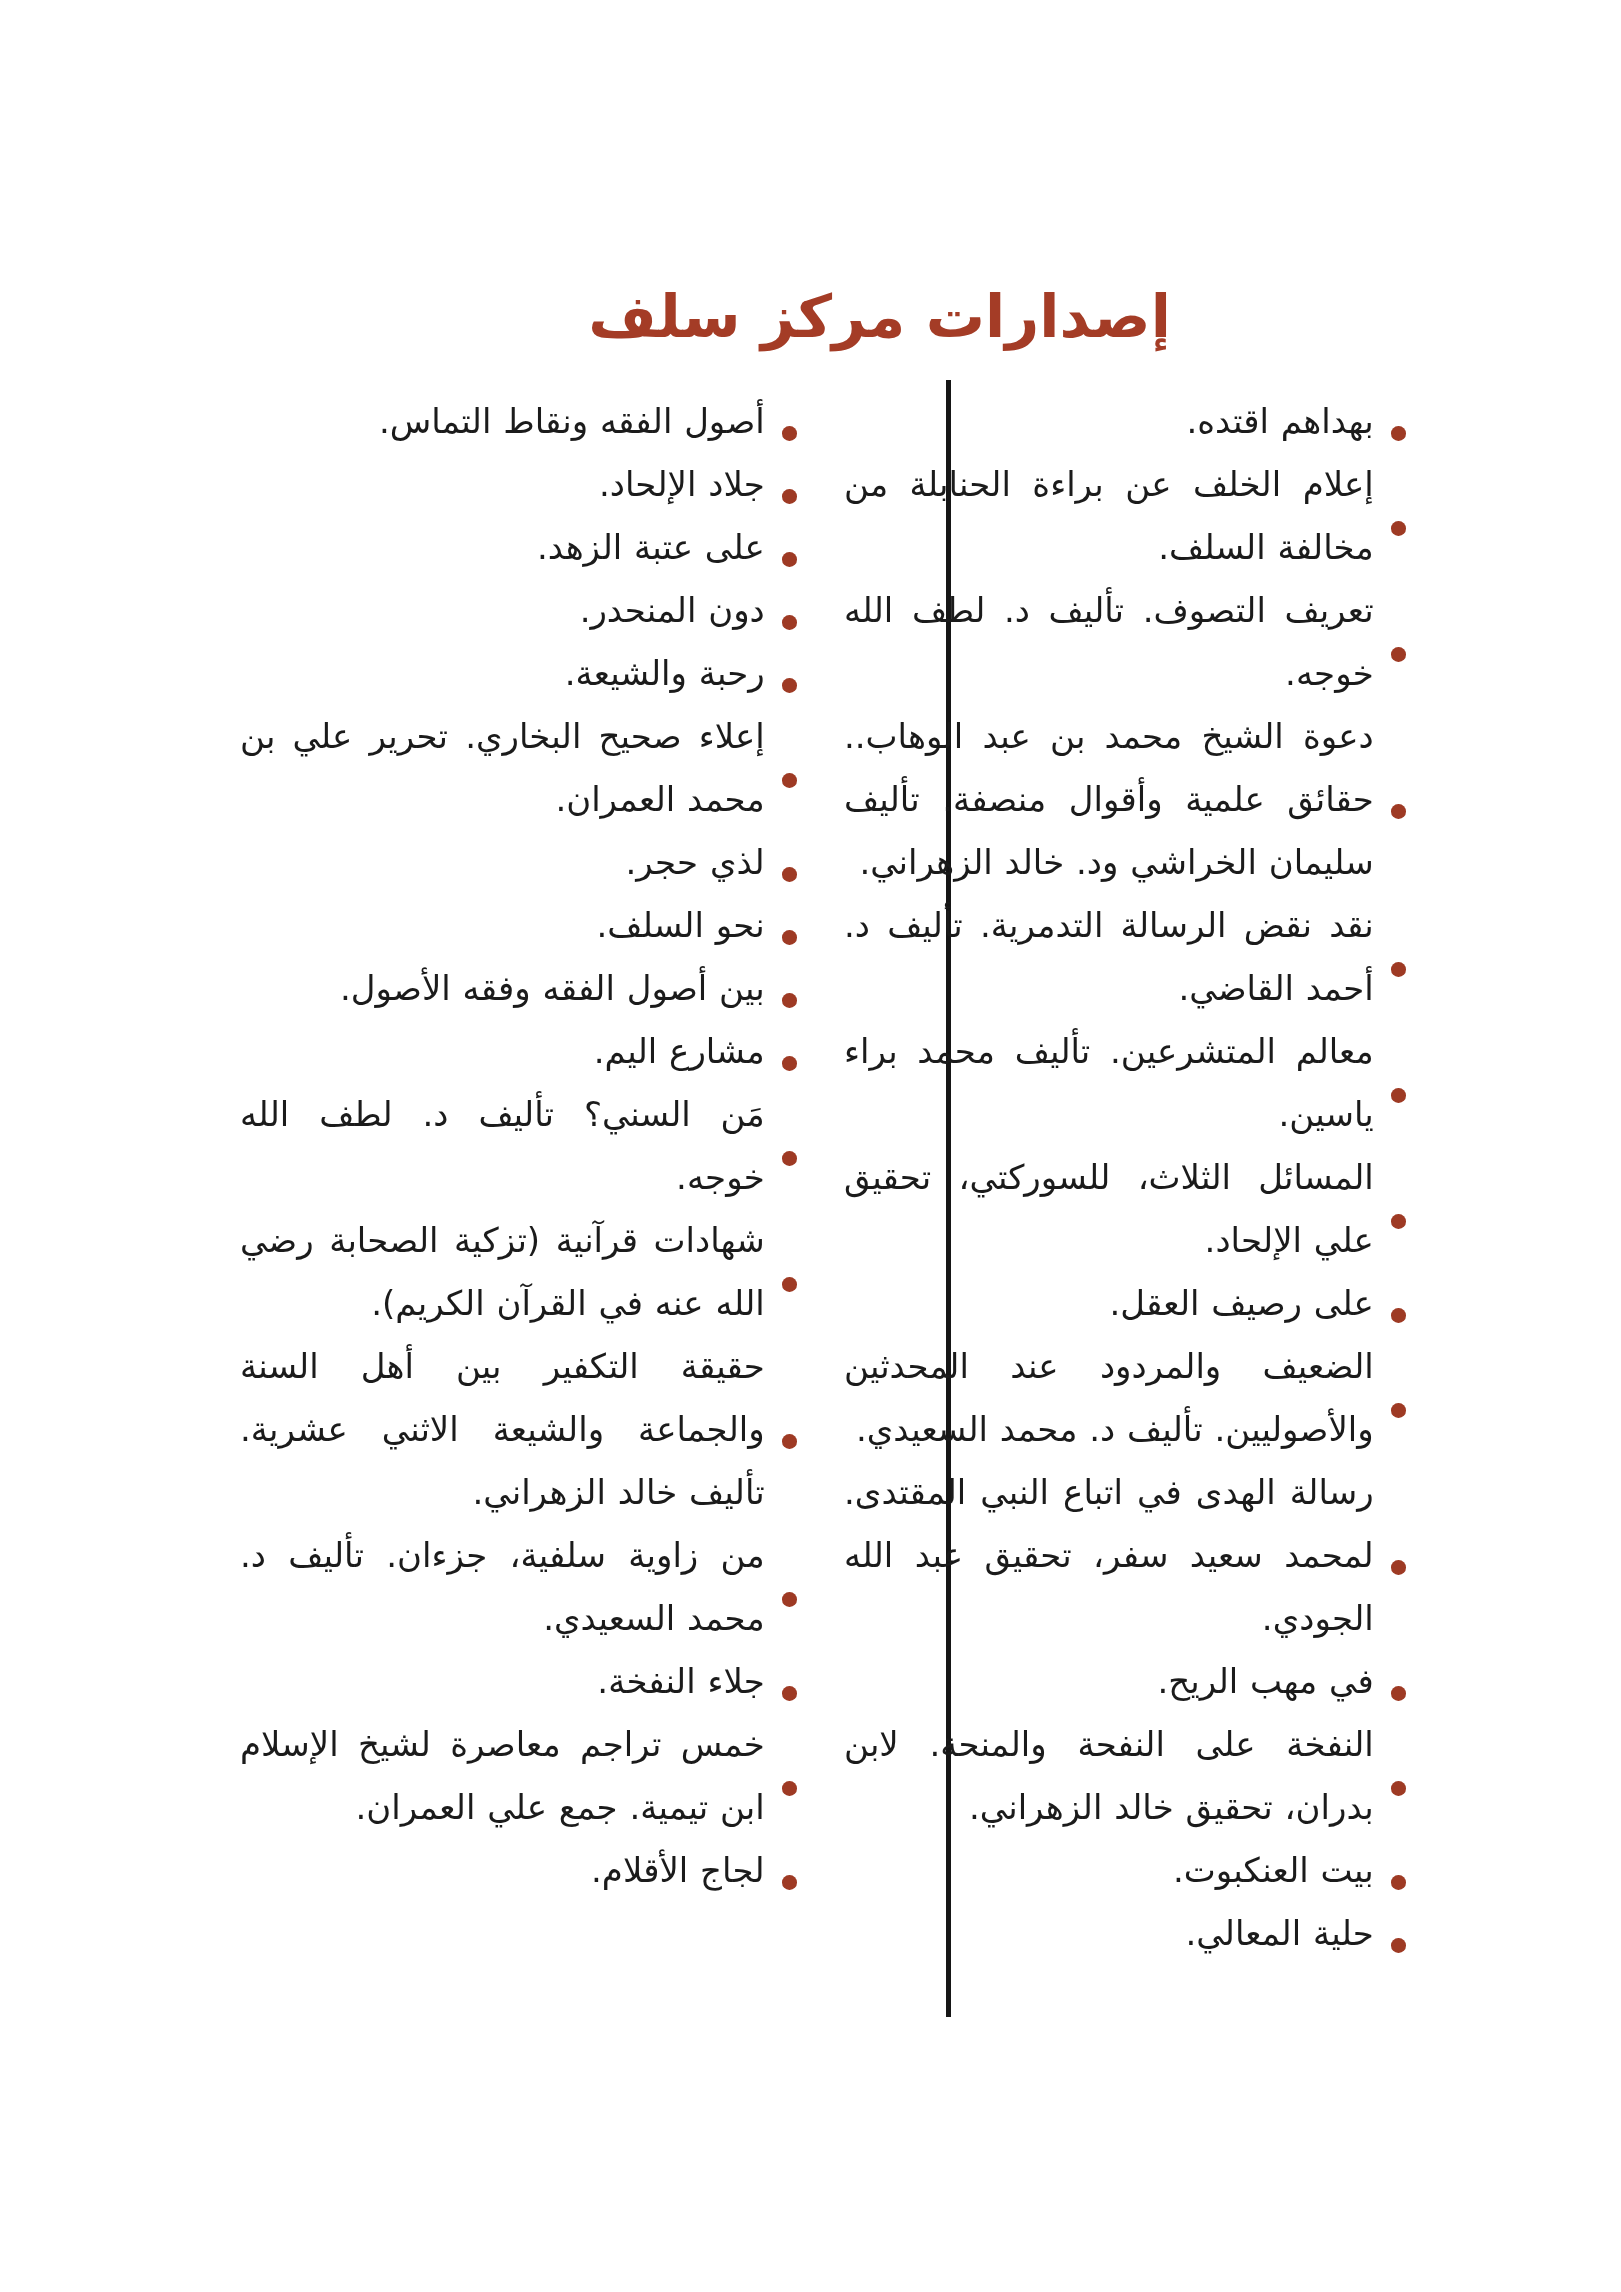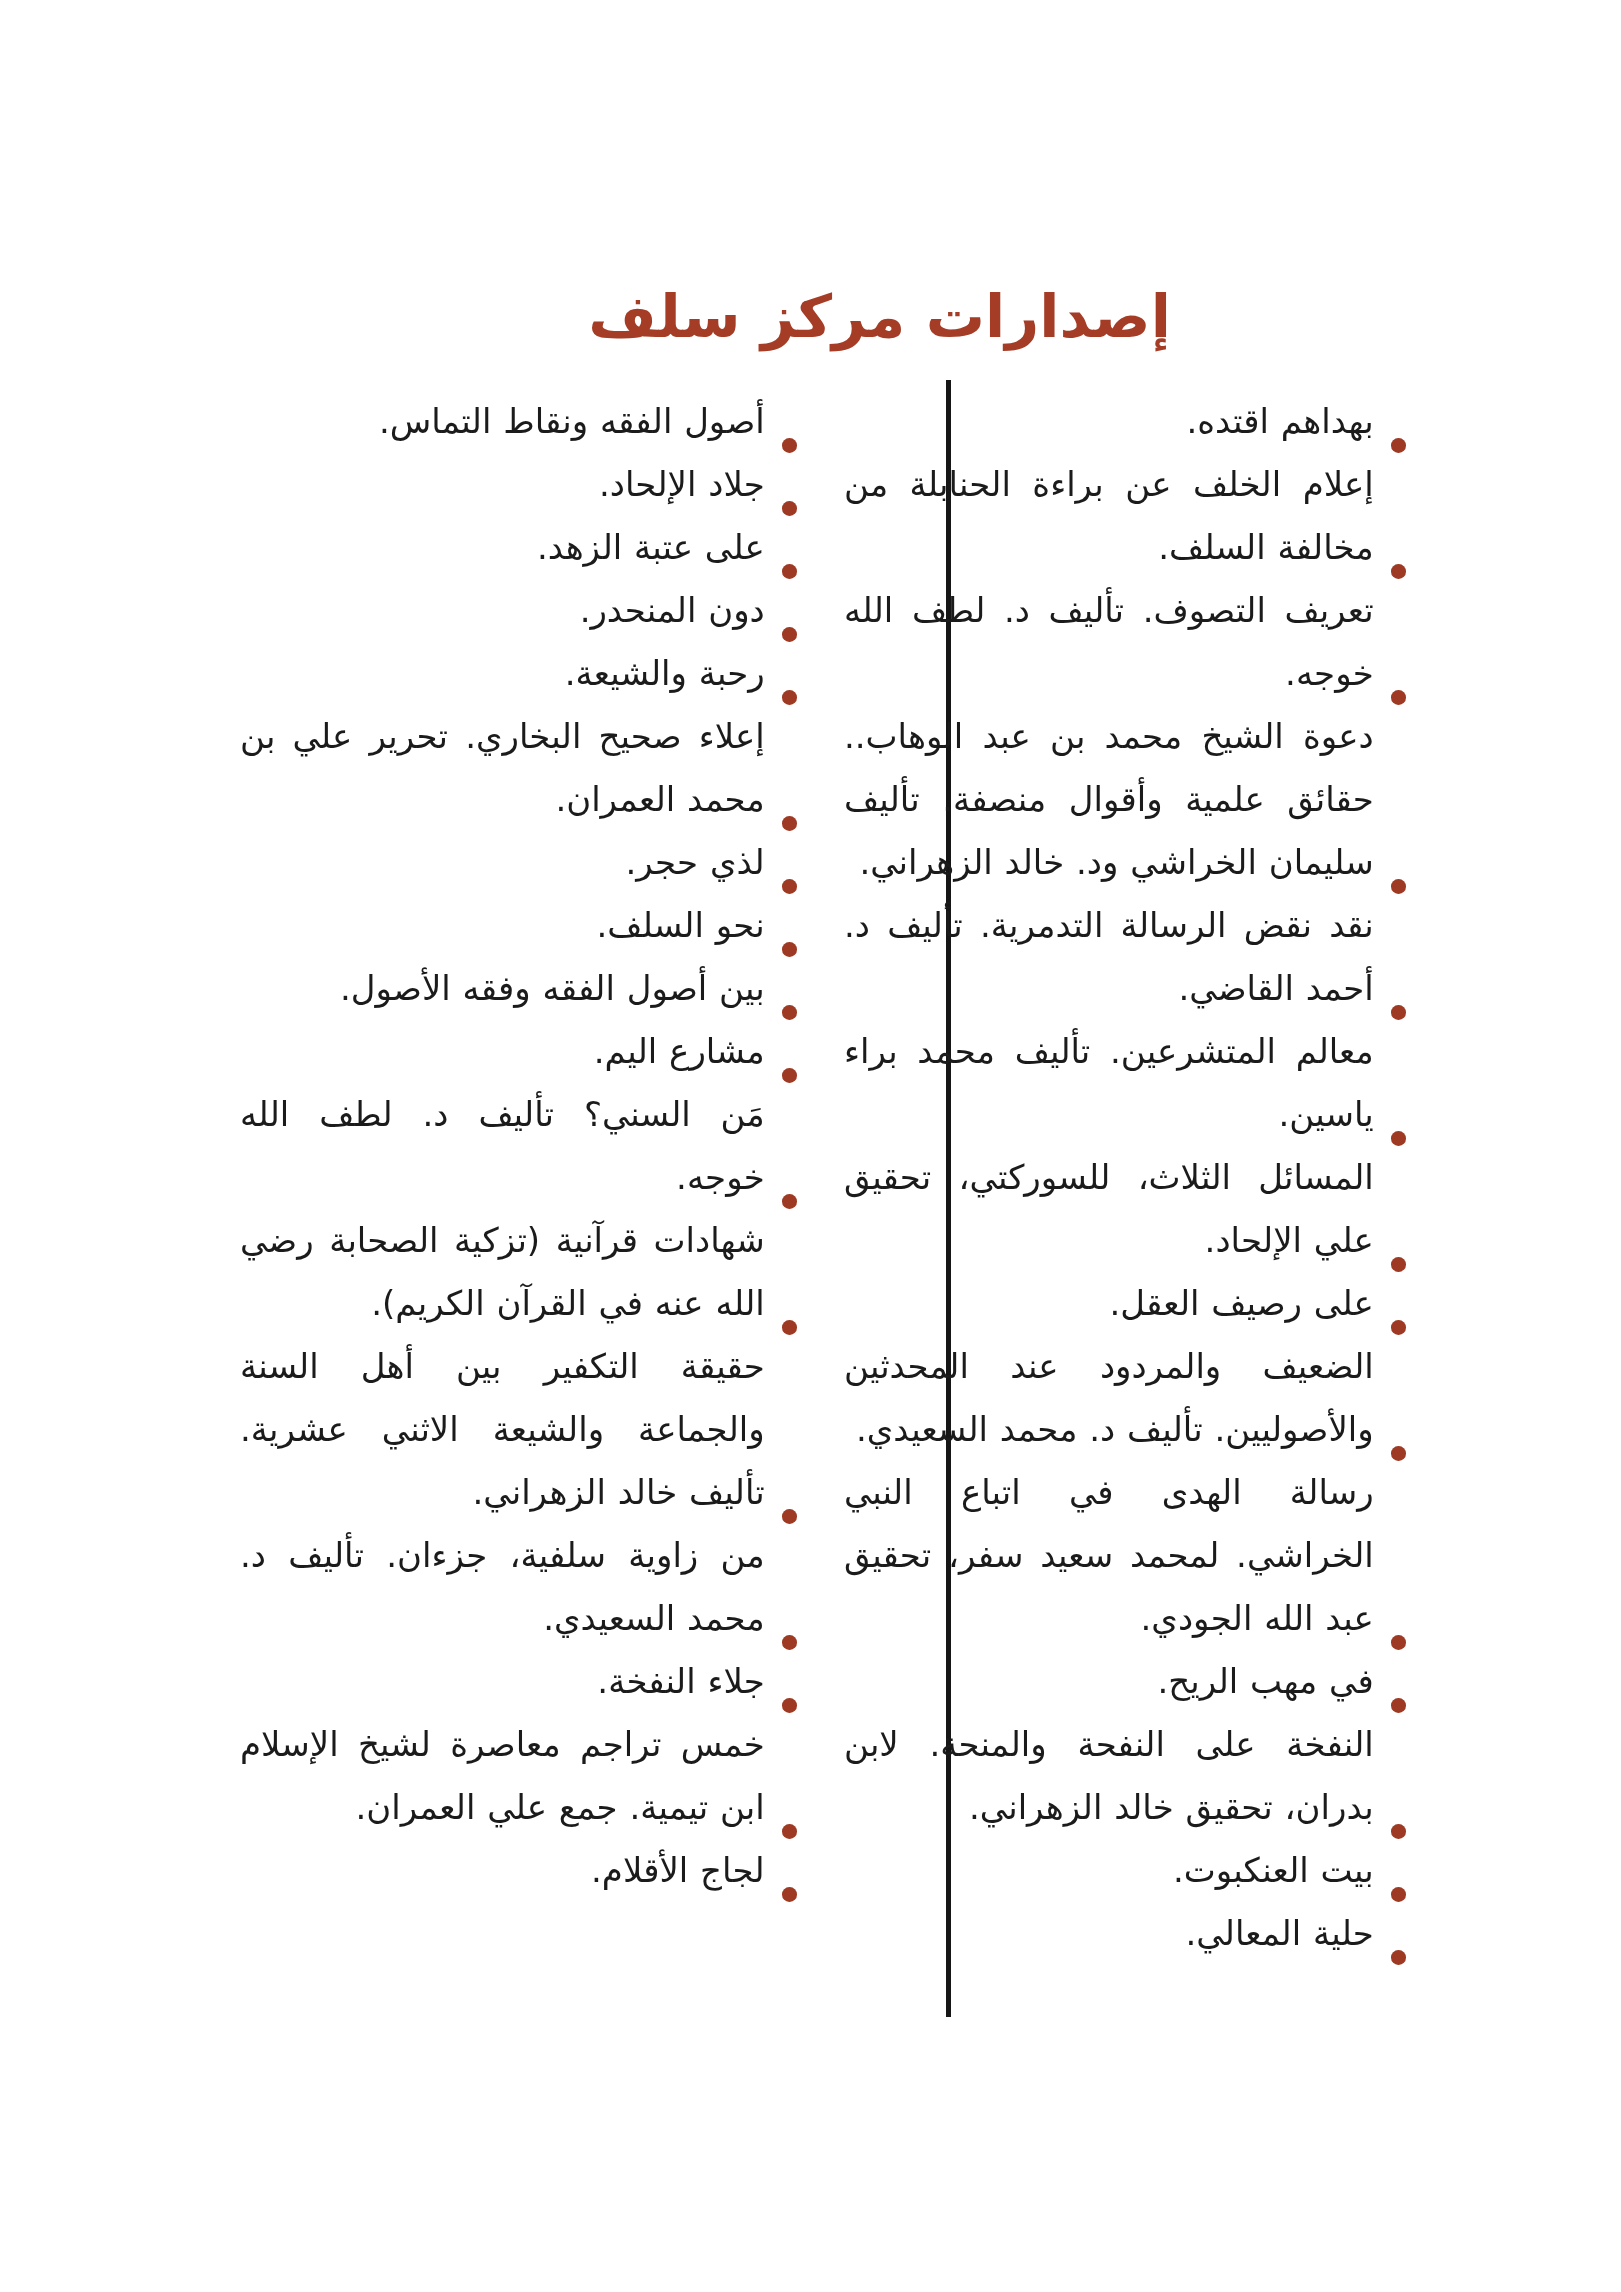--- a/index.html
+++ b/index.html
@@ -16,21 +16,21 @@
   .divider{
     position:absolute;top:380px;left:808px;width:4.9px;height:1637px;
     background:#161616;
   }
   .col{
     position:absolute;top:390px;color:#1b1b1b;
     font-size:34px;line-height:63px;
   }
   .col-right{right:215px;width:562px;}
   .col-left{right:824px;width:557px;}
-  .item{display:flex;gap:17.6px;align-items:flex-end;}
+  .item{display:flex;gap:17.6px;align-items:center;}
   .bullet{
     flex:0 0 14.7px;height:14.7px;margin-top:24.5px;
     border-radius:50%;background:#9e3a24;
   }
   .entry{
     flex:1;text-align:justify;text-justify:inter-word;
     word-spacing:1px;
   }
 </style>
 </head>
@@ -73,21 +73,21 @@
       <div class="item">
         <span class="bullet"></span>
         <span class="entry">على رصيف العقل.</span>
       </div>
       <div class="item">
         <span class="bullet"></span>
         <span class="entry">الضعيف والمردود عند المحدثين والأصوليين. تأليف د. محمد السعيدي.</span>
       </div>
       <div class="item">
         <span class="bullet"></span>
-        <span class="entry">رسالة الهدى في اتباع النبي الخراشي. لمحمد سعيد سفر، تحقيق عبد الله الجودي.</span>
+        <span class="entry">رسالة الهدى في اتباع النبي المقتدى. لمحمد سعيد سفر، تحقيق عبد الله الجودي.</span>
       </div>
       <div class="item">
         <span class="bullet"></span>
         <span class="entry">في مهب الريح.</span>
       </div>
       <div class="item">
         <span class="bullet"></span>
         <span class="entry">النفخة على النفحة والمنحة. لابن بدران، تحقيق خالد الزهراني.</span>
       </div>
       <div class="item">

